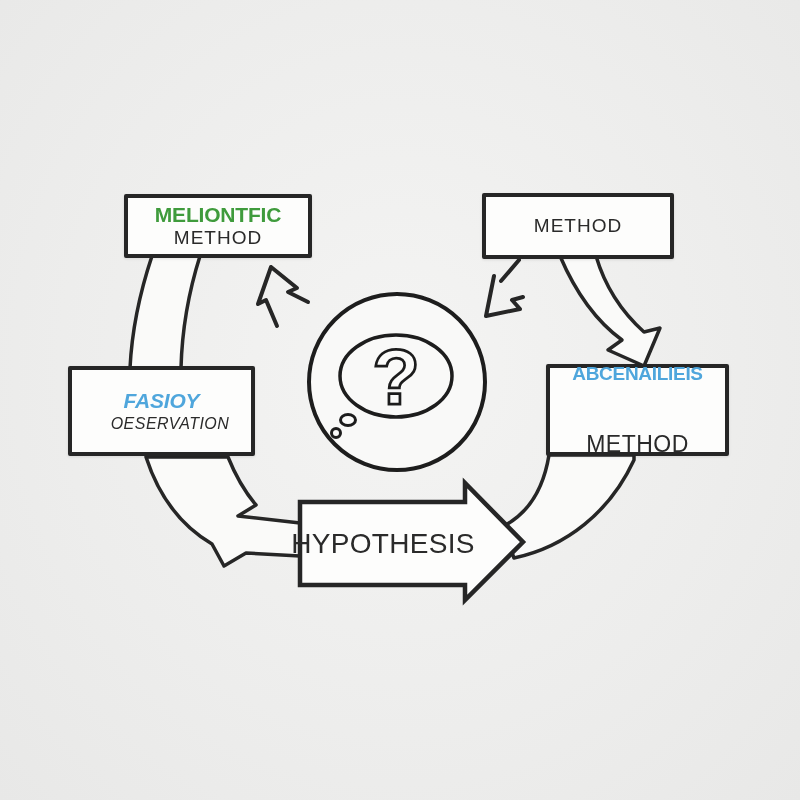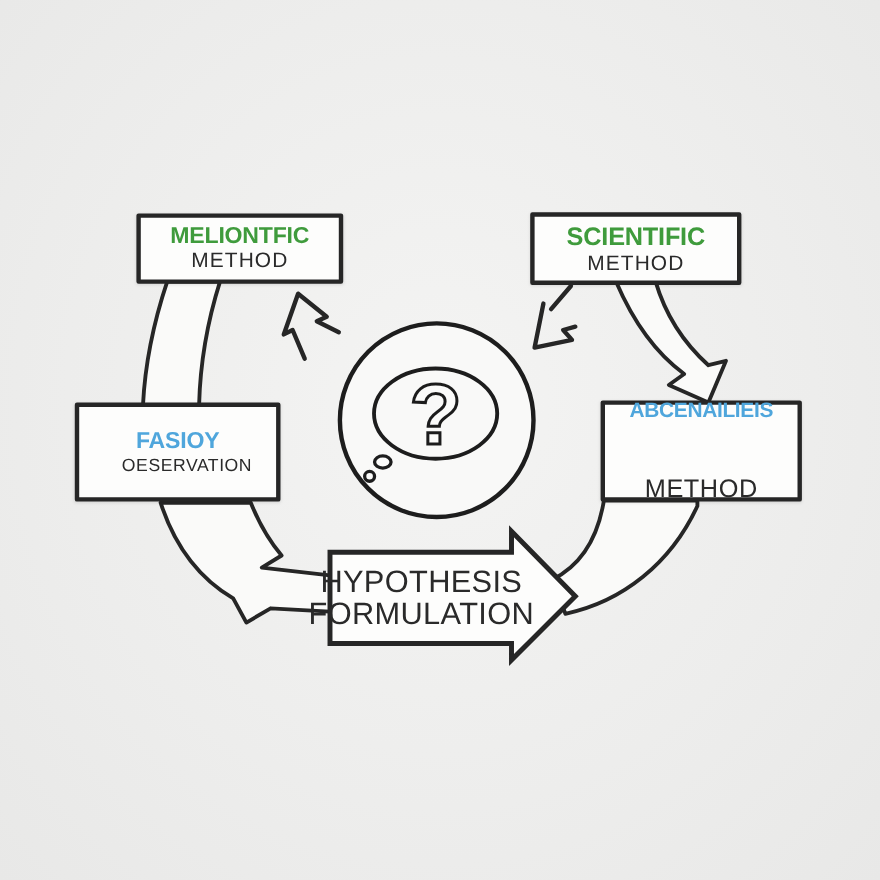--- a/index.html
+++ b/index.html
@@ -30,21 +30,21 @@
     text-align:center; box-shadow:0 1px 3px rgba(0,0,0,0.10);
   }
   .box .l1{font-weight:bold; letter-spacing:-0.2px;}
   .box .l2{color:var(--text); letter-spacing:1px;}
   .box-tl{left:124px; top:194px; width:188px; height:64px;}
   .box-tl .l1{color:var(--green); font-size:21px;}
   .box-tl .l2{font-size:19px;}
   .box-tr{left:482px; top:193px; width:192px; height:66px;}
   .box-tr .l1{color:var(--green); font-size:23px;}
   .box-tr .l2{font-size:19px;}
-  .box-l{left:68px; top:366px; width:187px; height:90px;}
+  .box-l{left:68px; top:366px; width:187px; height:90px;font-style:italic;}
   .box-l .l1{color:var(--blue); font-size:21px; margin-bottom:2px;}
   .box-l .l2{font-size:16px; letter-spacing:0.5px;margin-left:17px;}
   .box-r{left:546px; top:364px; width:183px; height:92px;gap:44px;}
   .box-r .l1{color:var(--blue); font-size:19px; letter-spacing:-0.3px; margin-bottom:2px;}
   .box-r .l2{font-size:23px; letter-spacing:0.5px;}
   .process-label{
     position:absolute; left:300px; top:506px; width:166px; height:74px;
     display:flex; flex-direction:column; align-items:center; justify-content:center;
     color:var(--text); font-size:28px; line-height:29px; letter-spacing:0.3px; text-align:center;
   }
@@ -76,32 +76,30 @@
 
     <path class="process-arrow" d="M 300,502 L 465,502 L 465,483 L 523,542 L 465,600 L 465,585 L 300,585 Z"></path>
   </svg>
 
   <div class="box box-tl">
     <div class="l1">MELIONTFIC</div>
     <div class="l2">METHOD</div>
   </div>
 
   <div class="box box-tr">
-    <div class="l1">SCIENTIFIC</div>
     <div class="l2">METHOD</div>
   </div>
 
   <div class="box box-l">
     <div class="l1">FASIOY</div>
     <div class="l2">OESERVATION</div>
   </div>
 
   <div class="box box-r">
     <div class="l1">ABCENAILIEIS</div>
     <div class="l2">METHOD</div>
   </div>
 
   <div class="process-label">
     <div>HYPOTHESIS</div>
-    <div>FORMULATION</div>
   </div>
 
 </div>
 
 </body></html>

